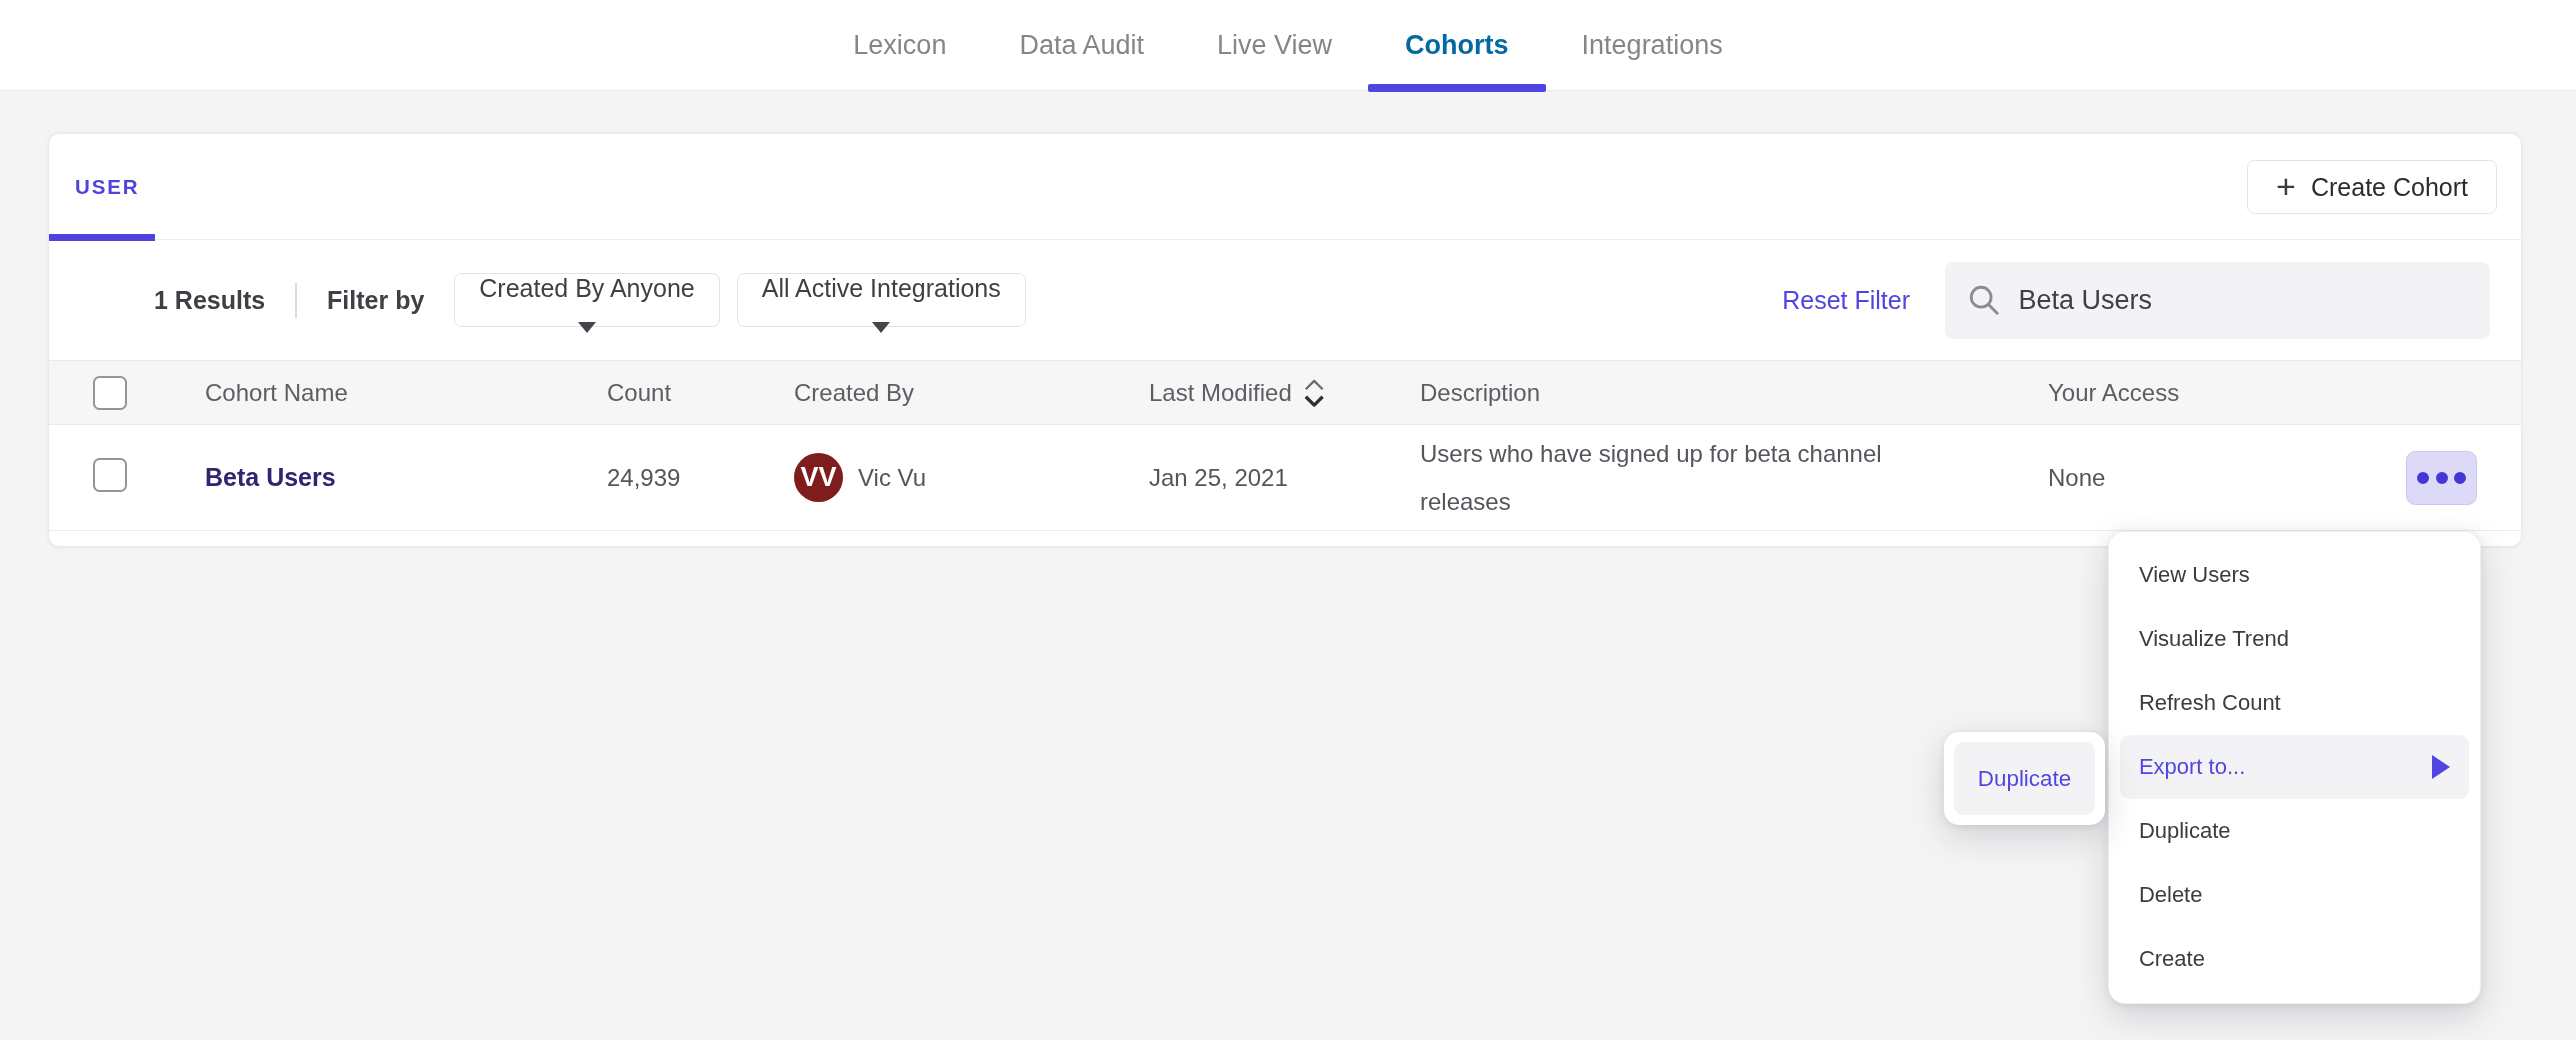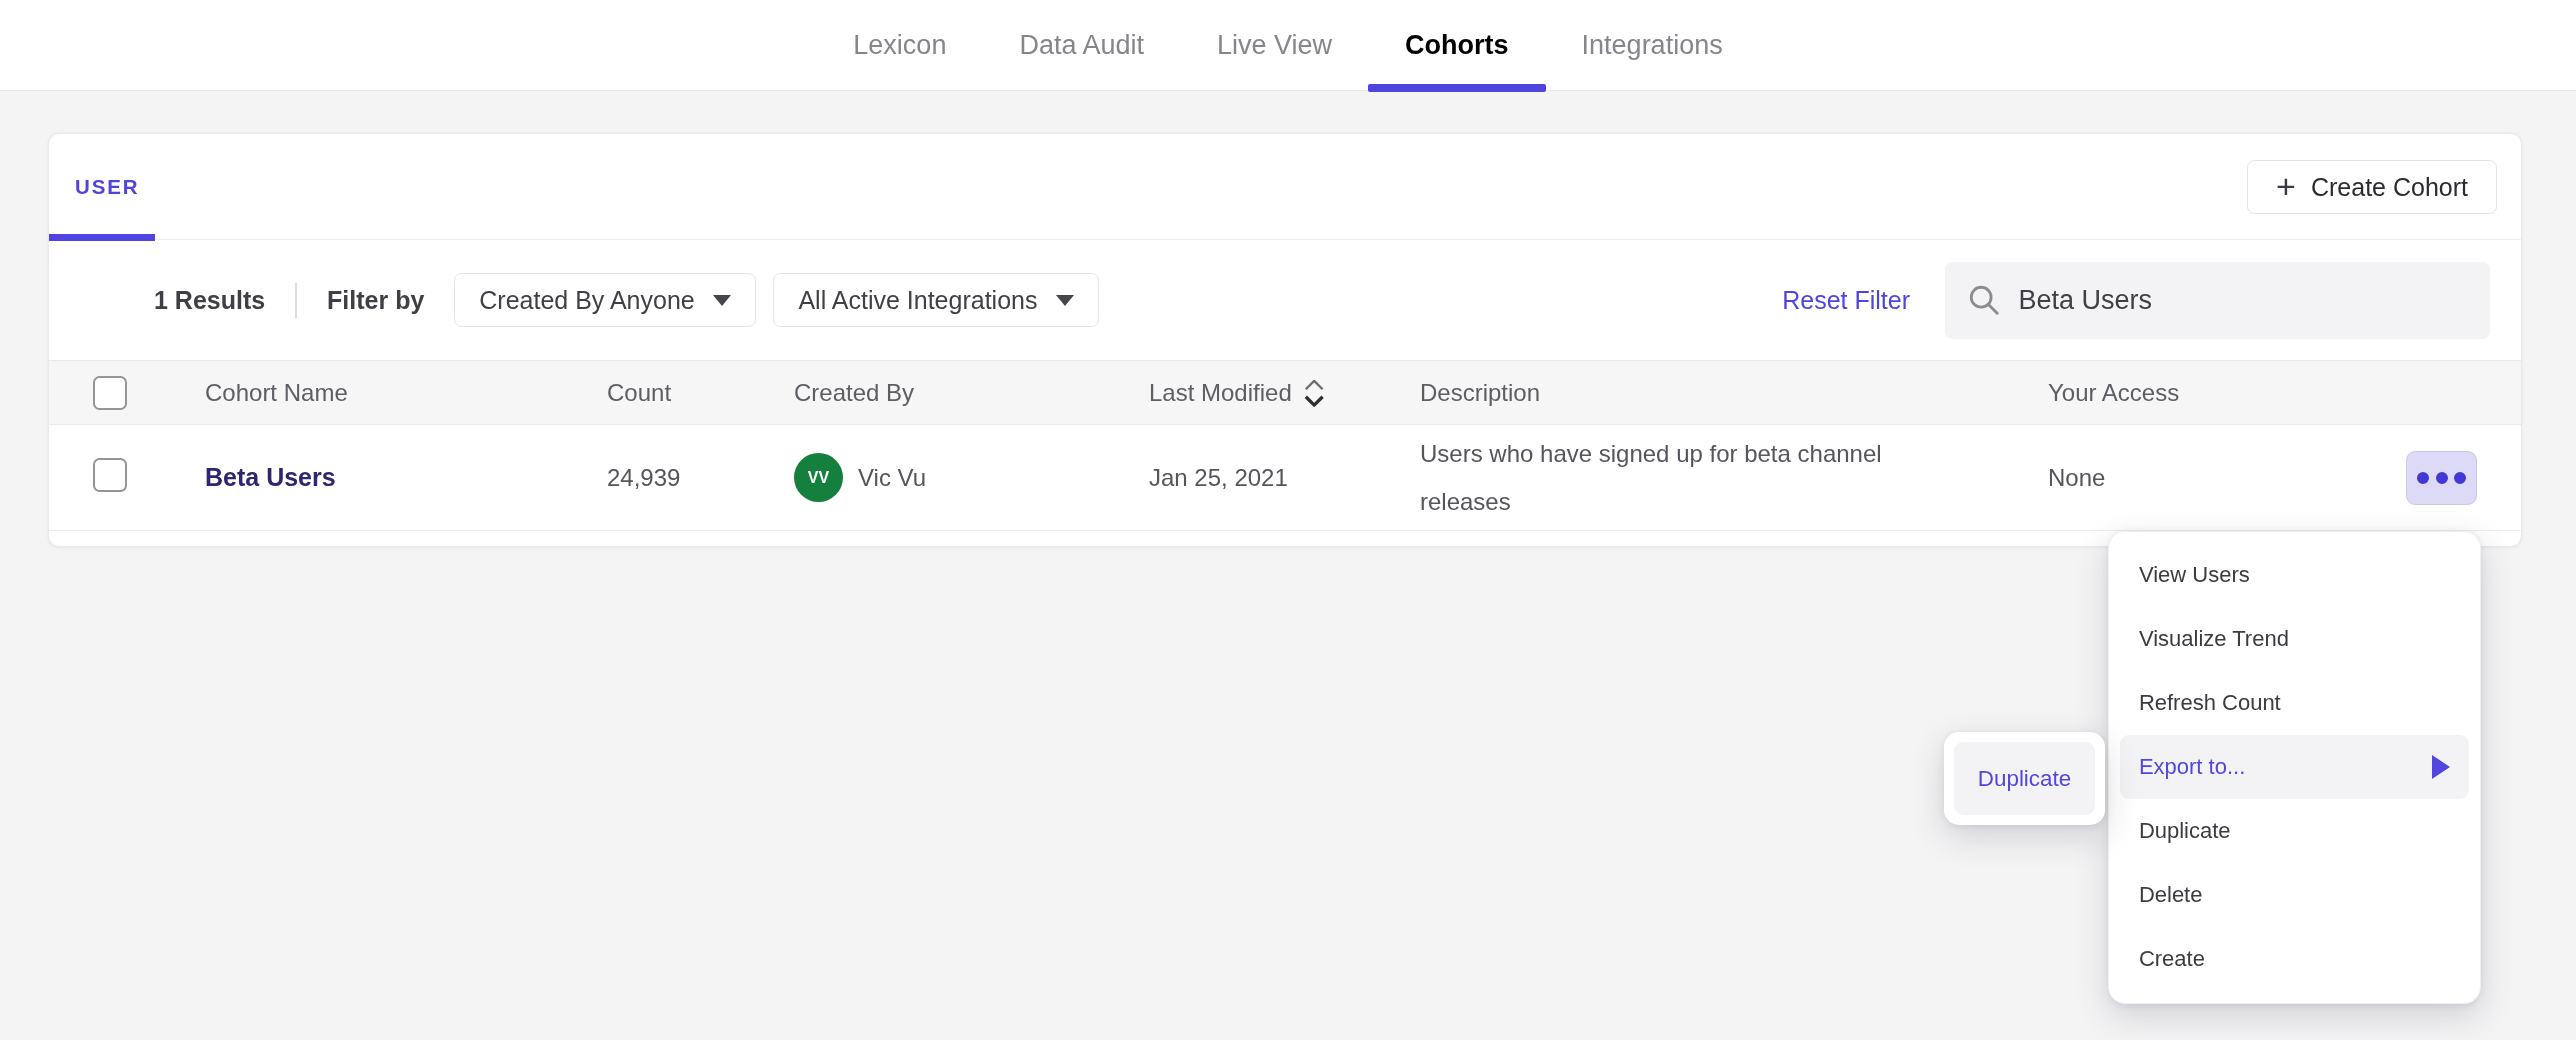--- a/index.html
+++ b/index.html
@@ -15,21 +15,21 @@
   
   .top-header {
     position:absolute; left:0; top:0; width:2576px; height:91px;
     background:#ffffff; border-bottom:1.9px solid #e9e9eb;
     display:flex; justify-content:center; align-items:stretch; gap:73px;
   }
   .nav-tab {
     display:flex; align-items:center; height:100%;
     font-size:27px; color:#85858c; cursor:pointer; position:relative;
   }
-  .nav-tab.active { color:#000000; font-weight:600; }
+  .nav-tab.active { color:#0369a1; font-weight:600; }
   .nav-tab.active::after {
     content:""; position:absolute; left:-37px; right:-37px; bottom:-1.9px;
     height:8.4px; background:#4f44e0; border-radius:1.9px;
   }
 
   
   .card {
     position:absolute; left:48px; top:133px; width:2474px; height:414px;
     background:#ffffff; border:0.9px solid #eaeaec; border-radius:11.2px;
     box-shadow:0 0.9px 3.7px rgba(0,0,0,0.06);
@@ -59,21 +59,21 @@
   .filter-row {
     height:120px; display:flex; align-items:center;
     padding-left:105px; padding-right:31px;
   }
   .results-count { font-size:25px; font-weight:600; color:#3f3f45; }
   .v-divider { width:1.9px; height:35px; background:#dcdcde; margin:0 30px; }
   .filter-by-label { font-size:25px; font-weight:600; color:#3f3f45; margin-right:30px; }
   .dropdown-btn {
     height:54px; display:flex; align-items:center; gap:18.7px; padding:0 24px;
     border:1.9px solid #e3e3e5; border-radius:7.5px; background:#fff;
-    font-size:25px; font-weight:500; color:#3f3f45; cursor:pointer; margin-right:17px;
+    font-size:25px; font-weight:500; color:#3f3f45; cursor:pointer; margin-right:17px;flex-direction:column;
   }
   .caret-down {
     width:0; height:0; border-left:9.3px solid transparent;
     border-right:9.3px solid transparent; border-top:11.2px solid #45454b;
   }
   .filter-right { margin-left:auto; display:flex; align-items:center; }
   .reset-filter-link { font-size:25px; color:#4f44e0; cursor:pointer; margin-right:35px; }
   .search-box {
     width:545px; height:77px; background:#f3f3f5; border-radius:7.5px;
     display:flex; align-items:center; padding:0 22.4px; gap:17px;
@@ -99,22 +99,22 @@
   .sort-icon { margin-left:11.2px; display:inline-flex; }
   .table-row { height:106px; border-bottom:1.9px solid #ededef; font-size:24px; color:#55555c; }
 
   .checkbox {
     width:34px; height:34px; border:2.8px solid #949499; border-radius:6.5px;
     background:#fff; display:inline-block; cursor:pointer;
   }
   .cohort-link { font-size:25px; font-weight:700; color:#2e2770; cursor:pointer; }
   .created-by-cell { display:flex; align-items:center; gap:15px; }
   .avatar {
-    width:49px; height:49px; border-radius:50%; background:#15803d;
-    color:#fff; font-size:16px; font-weight:700;
+    width:49px; height:49px; border-radius:50%; background:#7f1d1d;
+    color:#fff; font-size:27px; font-weight:700;
     display:flex; align-items:center; justify-content:center;
   }
   .desc-cell { line-height:48px; max-width:514px; padding-right:28px; }
   .actions-cell { justify-self:end; margin-right:44px; }
   .more-btn {
     width:71px; height:54px; background:#dcdaf6; border:1.9px solid #cac7ef;
     border-radius:9.3px; display:flex; align-items:center; justify-content:center;
     gap:6.5px; cursor:pointer;
   }
   .ring { width:9.3px; height:9.3px; border:6.5px solid #4338d6; border-radius:50%; }

